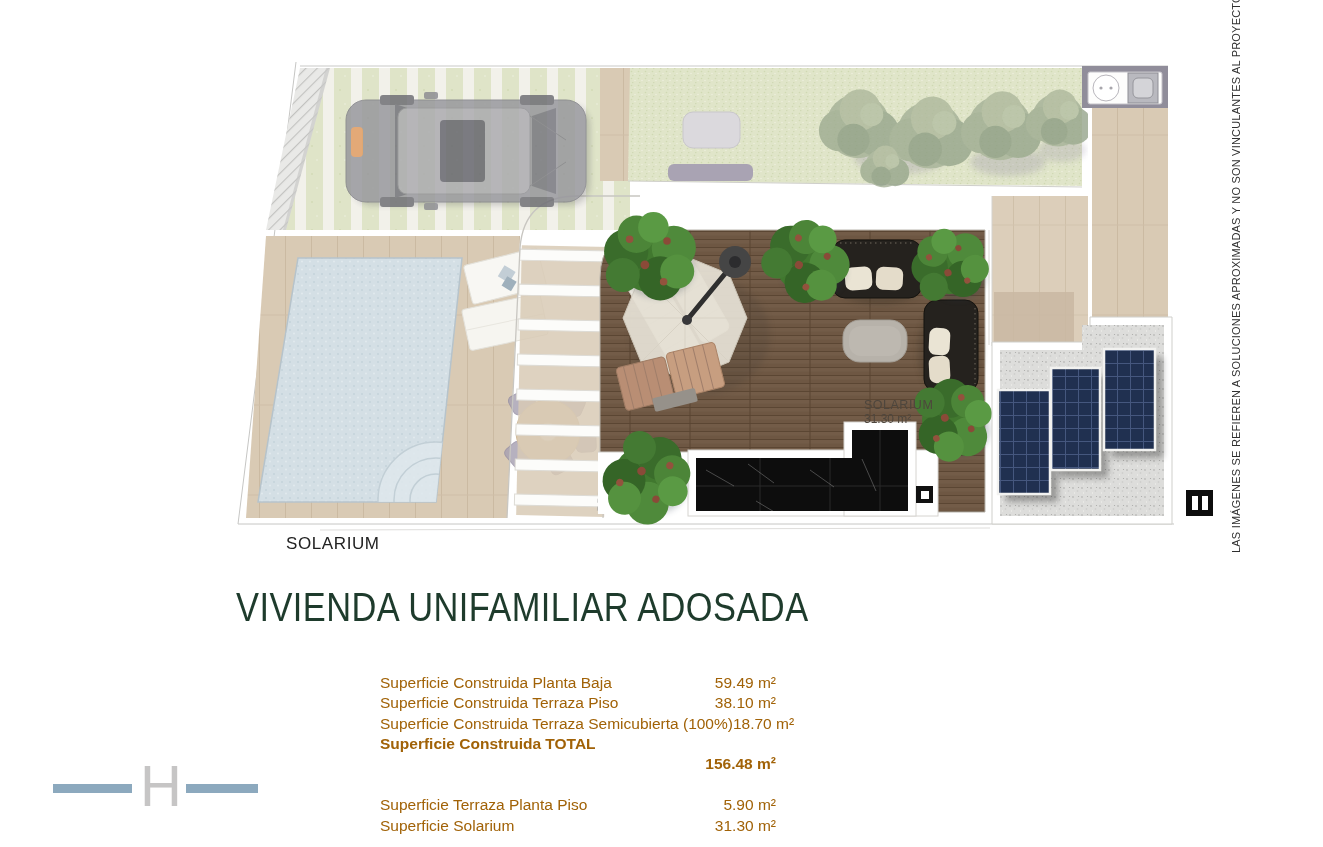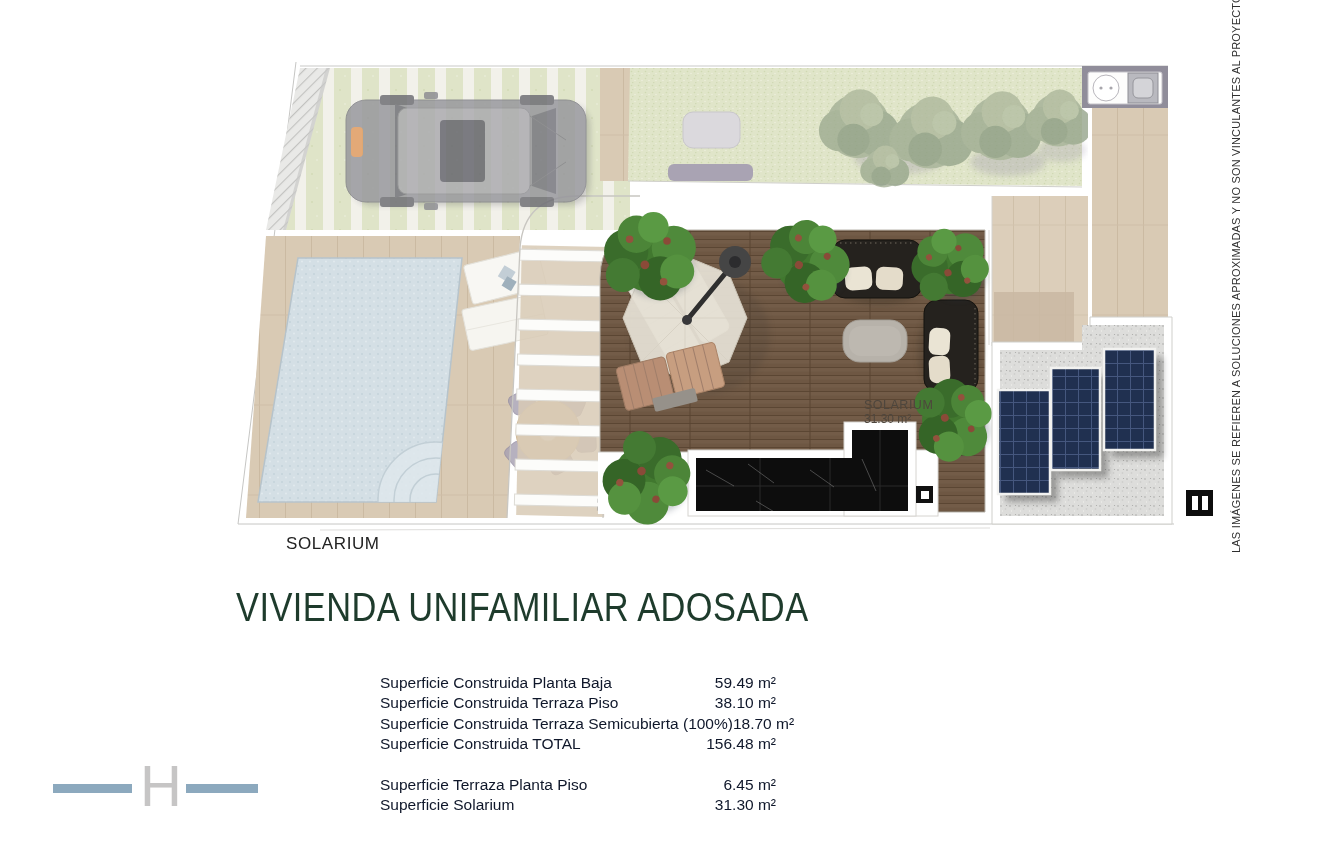--- a/index.html
+++ b/index.html
@@ -15,26 +15,26 @@
     font-size:17px;letter-spacing:.6px;color:#222;
   }
   .page-title{
     position:absolute;left:236px;top:584px;
     font-size:41px;color:#1e3b2c;white-space:nowrap;
     transform:scaleX(.84);transform-origin:left top;
     letter-spacing:.5px;
   }
   .areas{
     position:absolute;left:380px;top:673px;width:396px;
-    font-size:15.5px;color:#0f172a;
+    font-size:15.5px;color:#a16207;
   }
   .area-row{display:flex;justify-content:space-between;line-height:20.3px;}
   .area-row .lbl{white-space:nowrap;}
   .area-row .val{white-space:nowrap;text-align:right;}
-  .area-row.total{font-weight:normal;}
+  .area-row.total{font-weight:bold;flex-direction:column;}
   .area-gap{height:21px;}
   .logo{position:absolute;left:0;top:0;}
   .logo-bar{position:absolute;background:#8ca9be;height:9px;}
   .logo-bar.left{left:53px;top:784px;width:79px;}
   .logo-bar.right{left:186px;top:784px;width:72px;}
   .logo-letter{
     position:absolute;left:140px;top:757px;
     font-size:58px;line-height:1;color:#c6c5c5;font-weight:400;
   }
   .disclaimer{
@@ -393,21 +393,21 @@
     <span class="lbl">Superficie Construida Terraza Semicubierta (100%)</span>
     <span class="val">18.70 m²</span>
   </div>
   <div class="area-row total">
     <span class="lbl">Superficie Construida TOTAL</span>
     <span class="val">156.48 m²</span>
   </div>
   <div class="area-gap"></div>
   <div class="area-row">
     <span class="lbl">Superficie Terraza Planta Piso</span>
-    <span class="val">6.45 m²</span>
+    <span class="val">5.90 m²</span>
   </div>
   <div class="area-row">
     <span class="lbl">Superficie Solarium</span>
     <span class="val">31.30 m²</span>
   </div>
 </div>
 
 <div class="logo">
   <div class="logo-bar left"></div>
   <div class="logo-letter">H</div>

